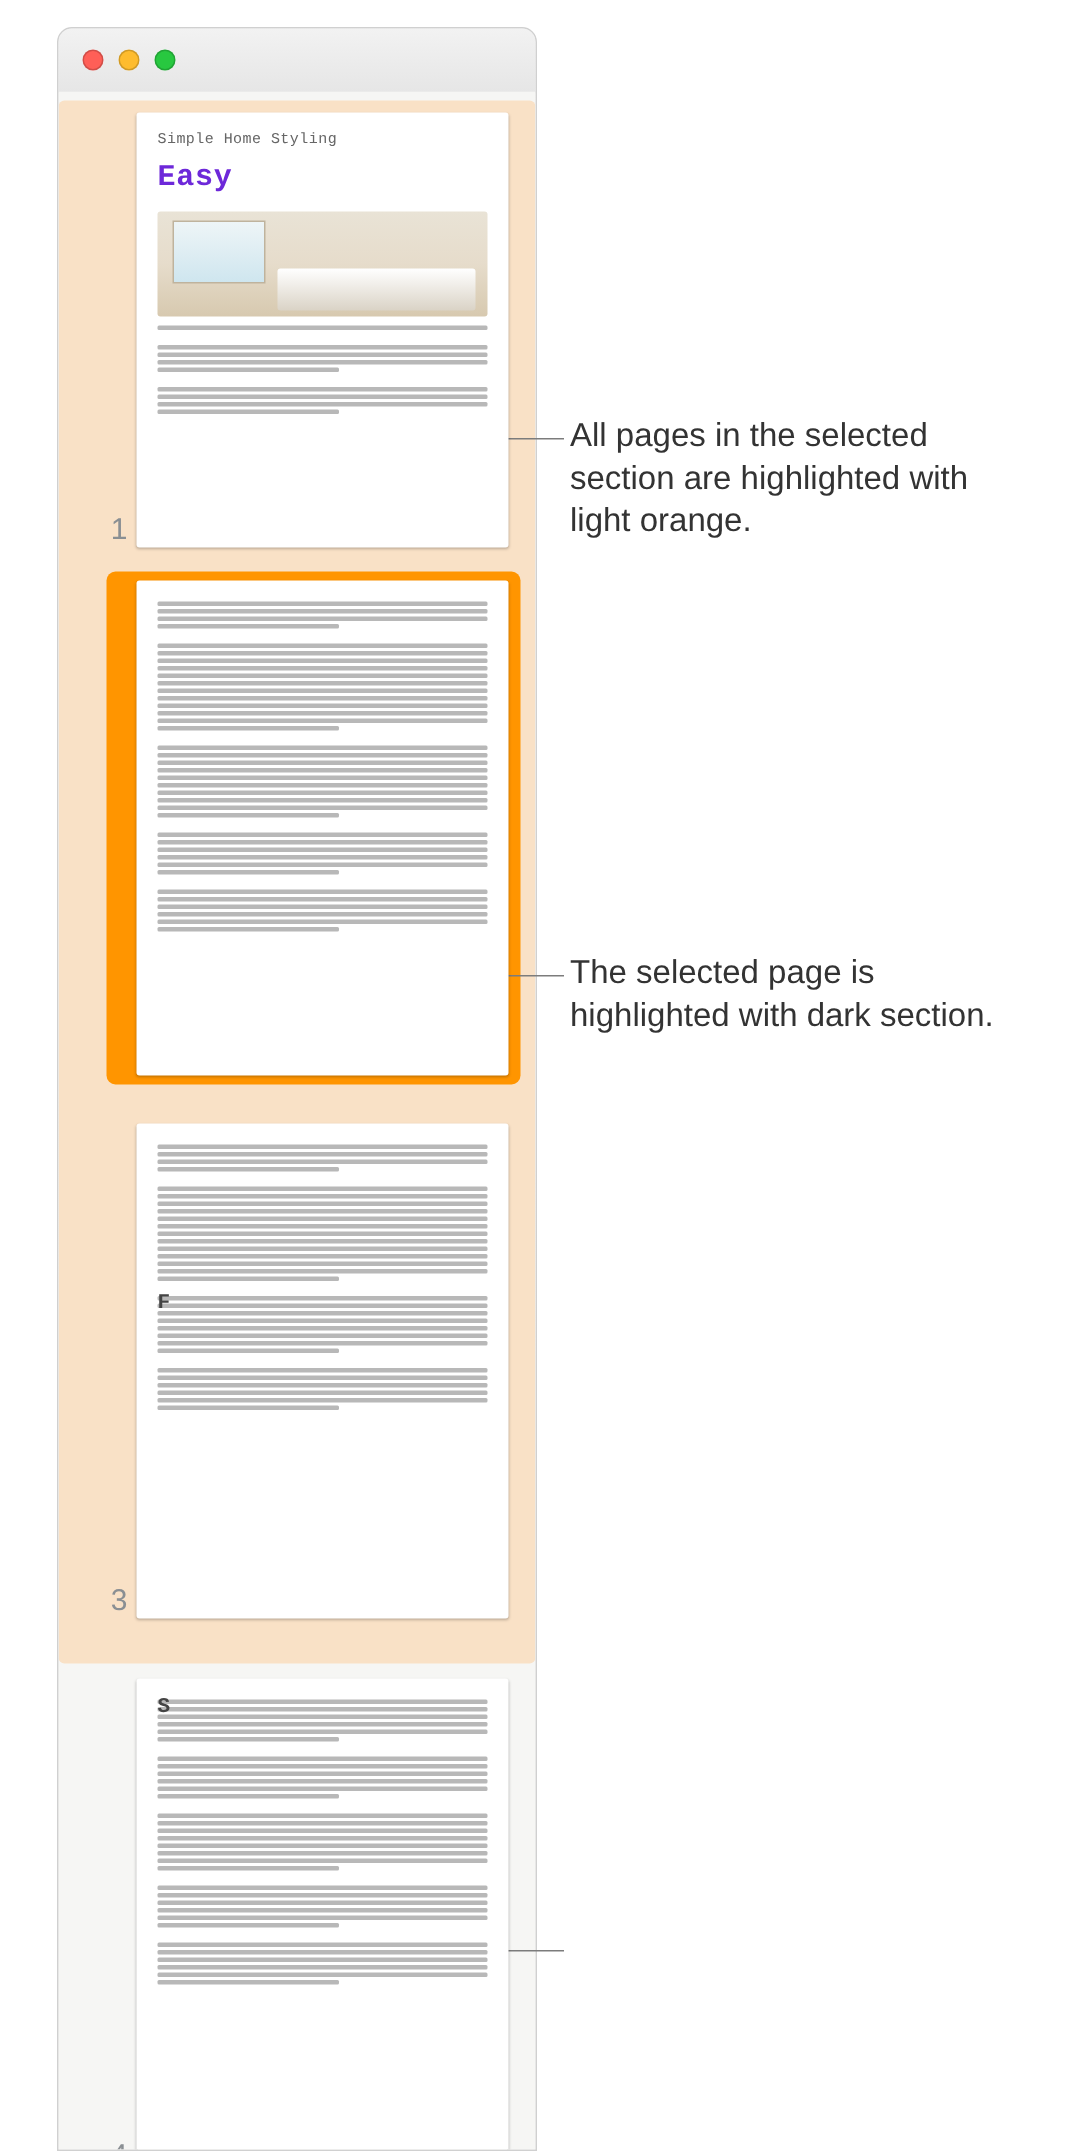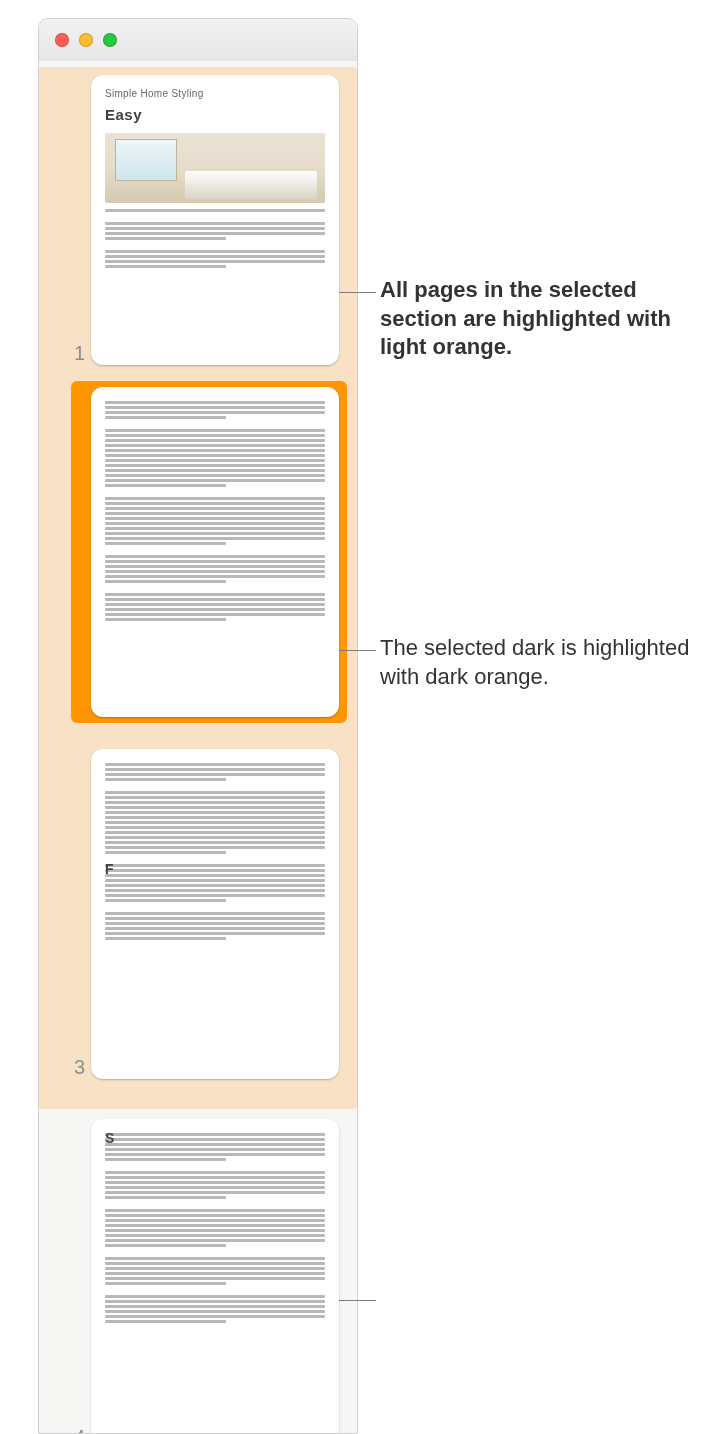--- a/index.html
+++ b/index.html
@@ -83,38 +83,39 @@
     z-index: 0;
   }
 
   .thumb {
     position: relative;
     z-index: 1;
     flex: 1;
     margin-right: 18px;
     background: #ffffff;
     box-shadow: 0 1px 2px rgba(0,0,0,0.25);
-    border-radius: 12px;
+    border-radius: 2px;
     padding: 12px 14px;
     box-sizing: border-box;
     font-size: 5px;
     line-height: 1.45;
     color: #6e6e6e;
     overflow: hidden;
+    font-family: Liberation Mono, monospace;
   }
 
   .thumb .doc-heading {
     font-size: 10px;
     color: #666;
     letter-spacing: .3px;
   }
   .thumb .doc-heading-big {
-    font-size: 15px;
+    font-size: 20px;
     font-weight: 600;
-    color: #404040;
+    color: #6d28d9;
     letter-spacing: .5px;
     margin: 2px 0 8px 0;
   }
   .thumb .hero {
     height: 70px;
     border-radius: 2px;
     background:
       linear-gradient(180deg,#e9e3d6 0%, #e6dccb 50%, #d7c9af 100%);
     position: relative;
     margin-bottom: 6px;
@@ -333,18 +334,18 @@
         </div>
       </div>
 
     </div>
   </div>
 
   <div class="leader" style="top:292px; left:330px; width:46px;"></div>
   <div class="leader" style="top:650px; left:320px; width:56px;"></div>
   <div class="leader" style="top:1300px; left:320px; width:56px;"></div>
 
-  <div class="callout" style="top:276px;font-weight:bold;">All pages in the selected section are highlighted with light orange.</div>
-
-  <div class="callout" style="top:634px;">The selected dark is highlighted with dark orange.</div>
+  <div class="callout" style="top:276px;">All pages in the selected section are highlighted with light orange.</div>
+
+  <div class="callout" style="top:634px;">The selected page is highlighted with dark section.</div>
 
 
 </div>
 
 </body></html>

